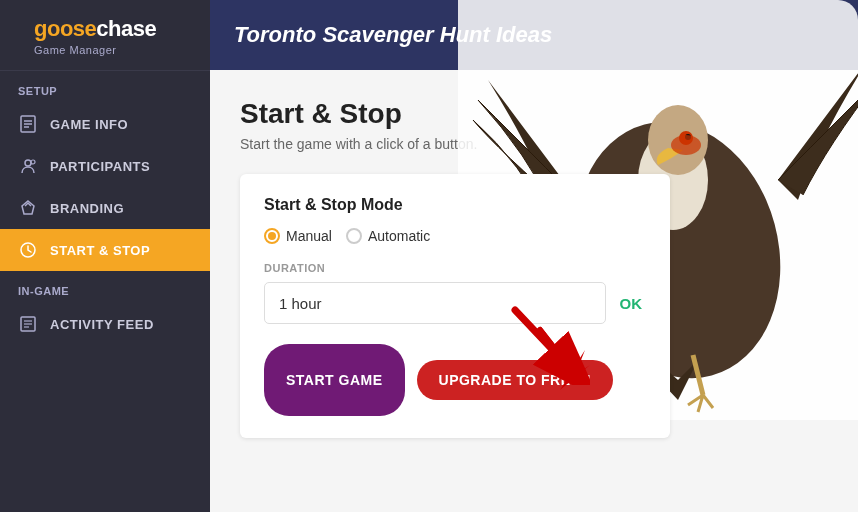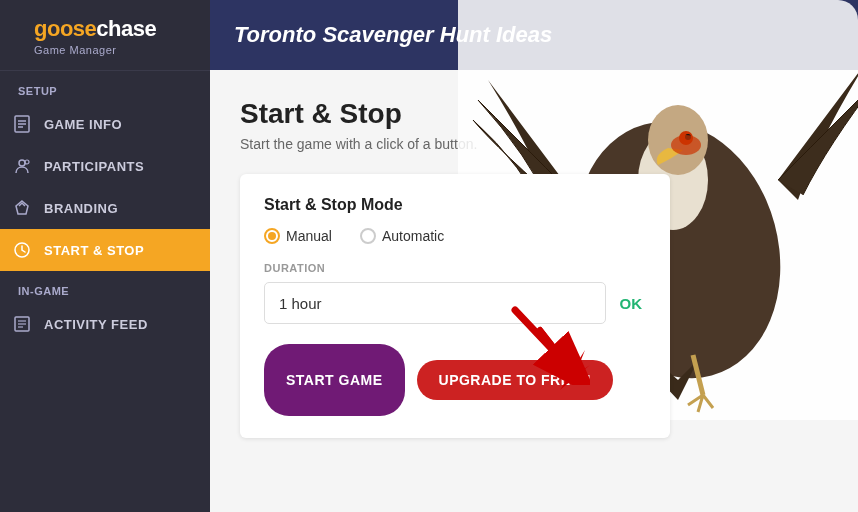--- a/index.html
+++ b/index.html
@@ -52,21 +52,21 @@
       font-size: 11px;
       font-weight: bold;
       padding: 14px 18px 6px;
       letter-spacing: 0.5px;
       text-transform: uppercase;
     }
 
     .nav-item {
       display: flex;
       align-items: center;
-      padding: 11px 12px;
+      padding: 11px 18px;
       color: #ccccdd;
       font-size: 13px;
       font-weight: 600;
       cursor: pointer;
       gap: 12px;
       text-transform: uppercase;
       letter-spacing: 0.5px;
     }
 
     .nav-item.active {
@@ -141,21 +141,21 @@
 
     .card-section-title {
       font-size: 16px;
       font-weight: bold;
       color: #222;
       margin-bottom: 14px;
     }
 
     .radio-group {
       display: flex;
-      gap: 28px;
+      gap: 14px;
       margin-bottom: 18px;
     }
 
     .radio-label {
       display: flex;
       align-items: center;
       gap: 6px;
       font-size: 14px;
       color: #333;
       cursor: pointer;

